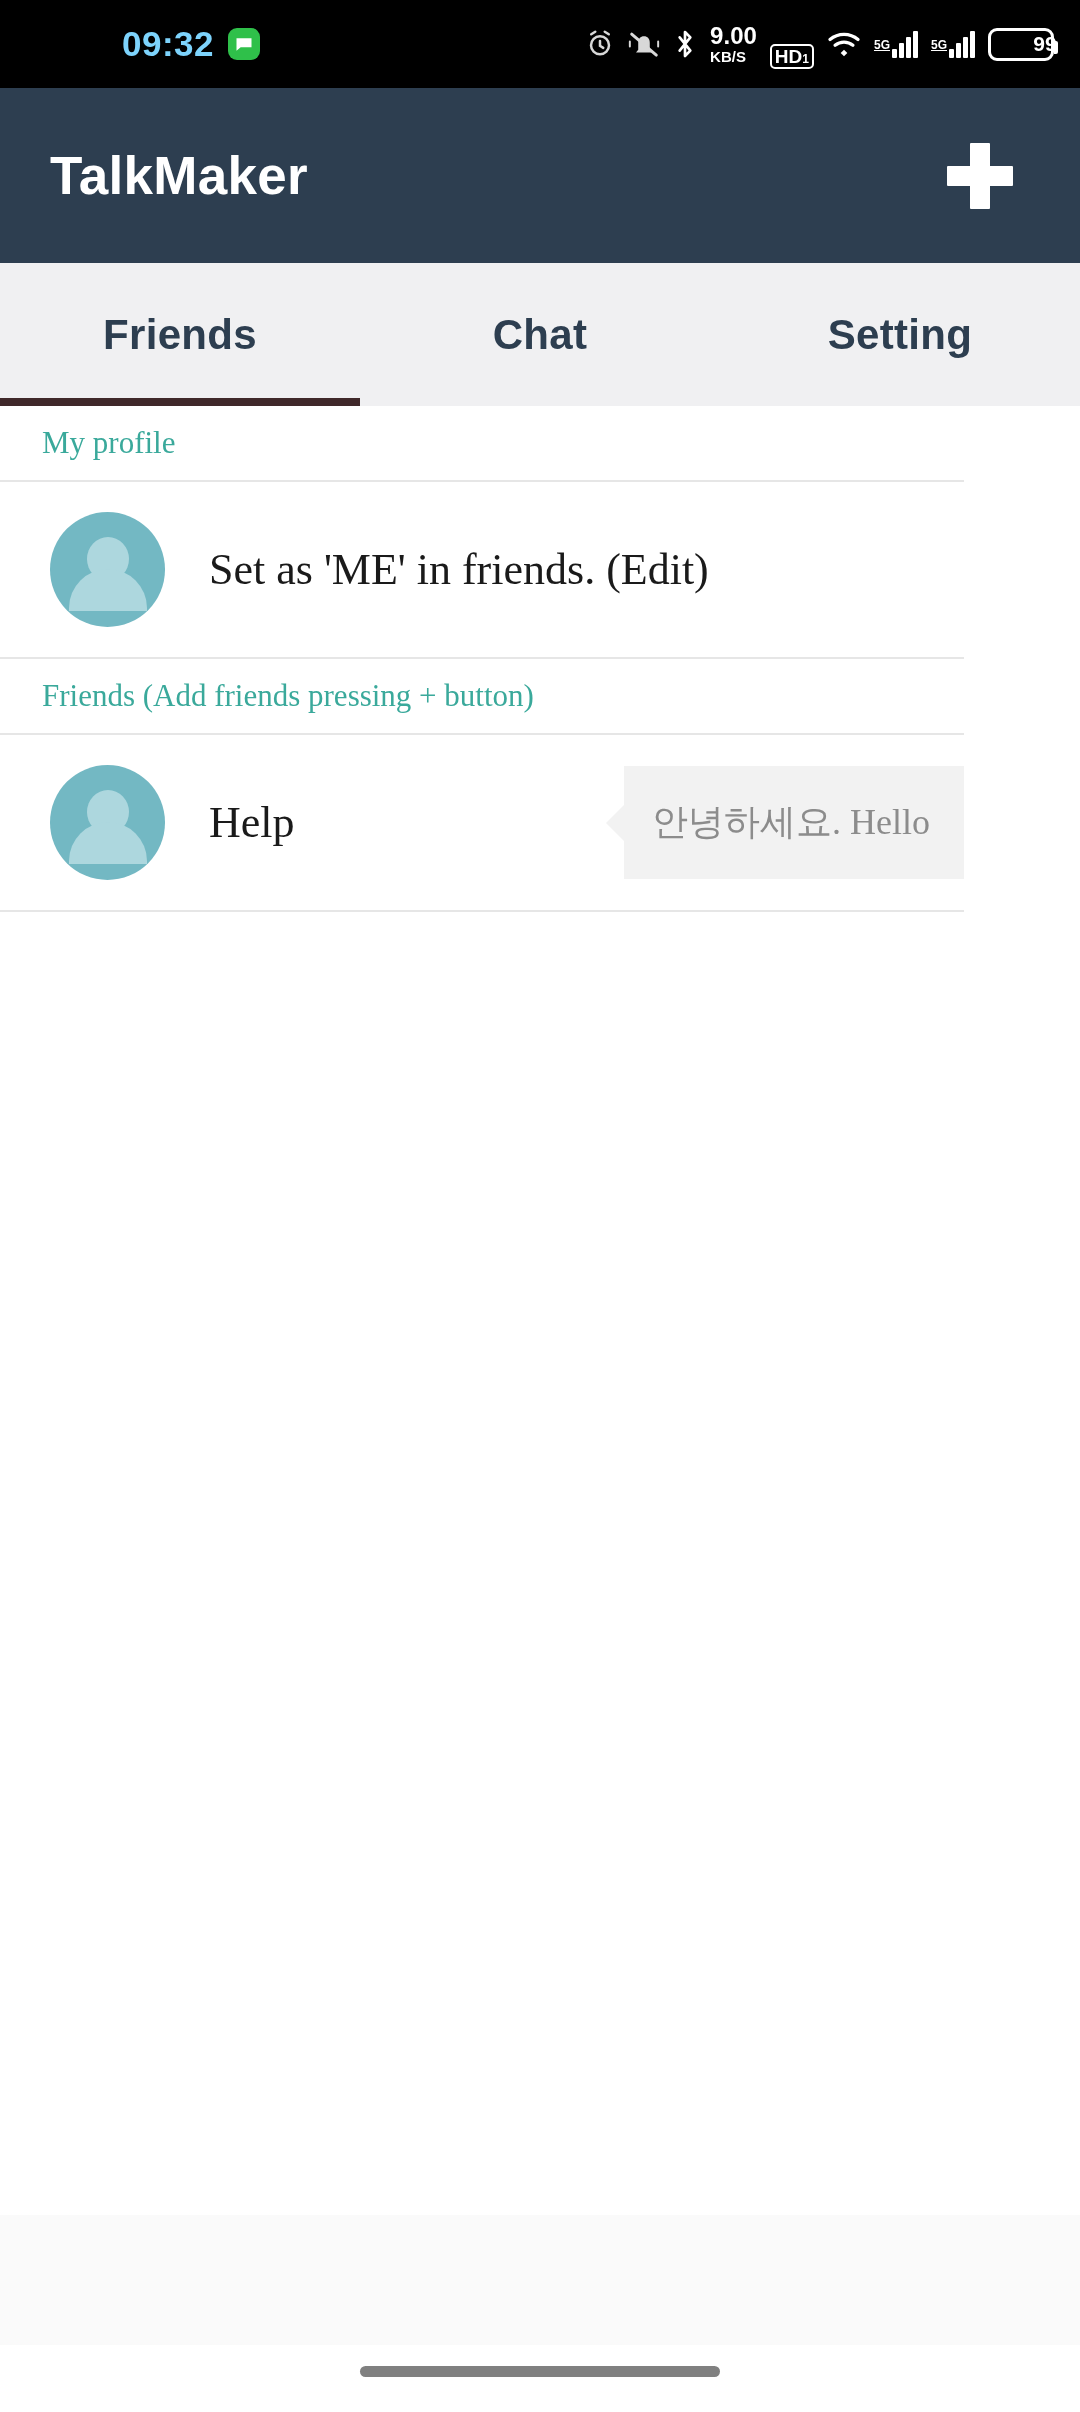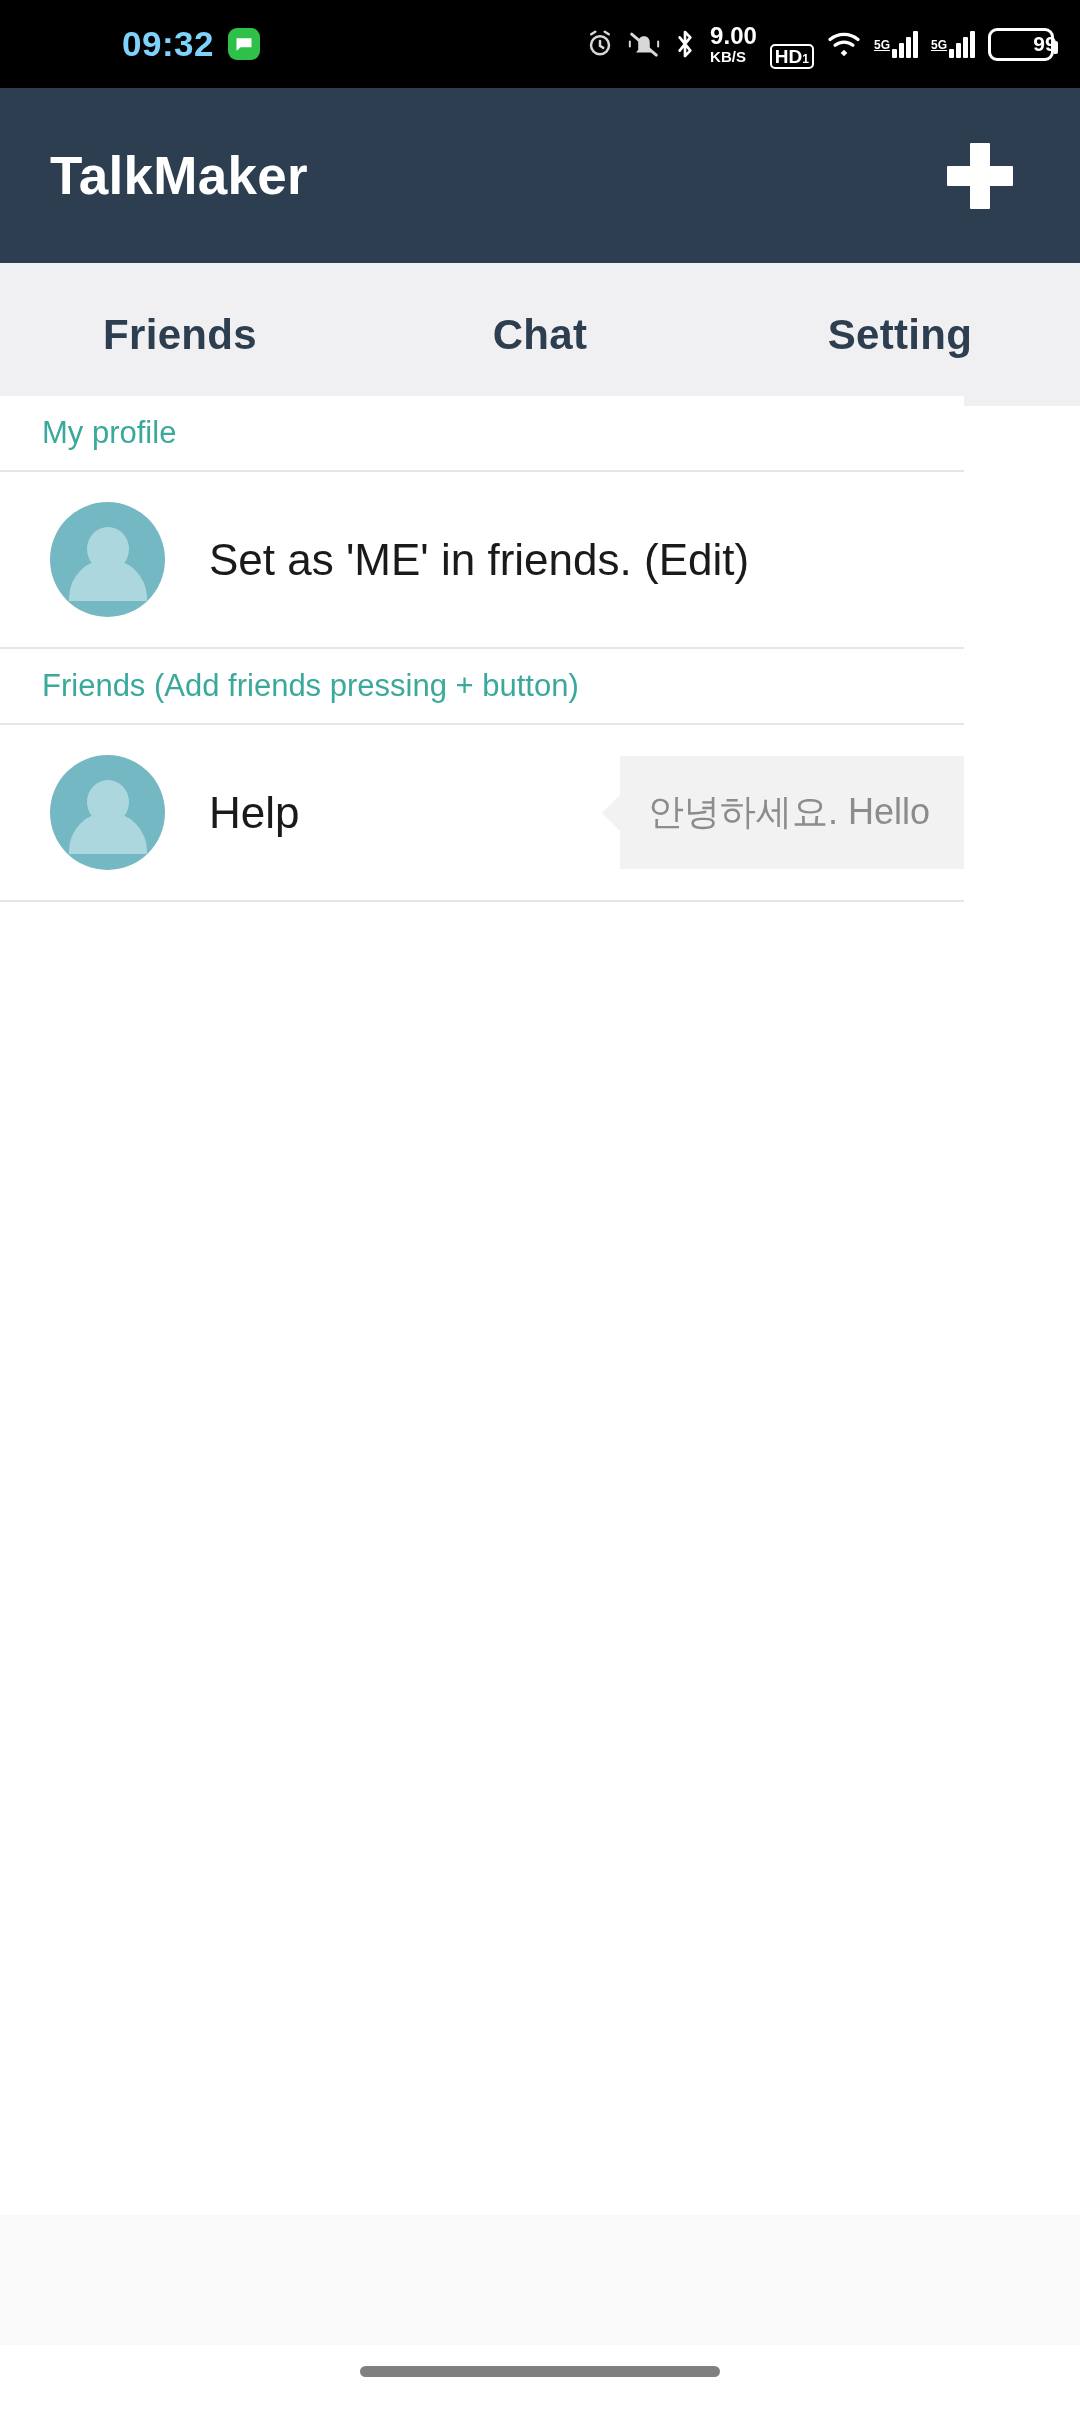--- a/index.html
+++ b/index.html
@@ -94,21 +94,21 @@
   .tab.active::after {
     content:""; position:absolute; bottom:0; left:0; right:0;
     height:8px; background:#40282A;
   }
   .tab-underline {
     position:absolute; top:398px; left:0; width:1080px; height:8px;
     background:#DEDEE0;
   }
 
   
-  .content { position:absolute; top:396px; left:0; width:964px; }
+  .content { position:absolute; top:406px; left:0; width:964px;font-family:Liberation Serif, serif; }
   .section-header {
     height:74px; display:flex; align-items:center;
     padding-left:42px; background:#ffffff;
   }
   .section-header span { font-size:31px; color:#3AA99B; }
   .divider { height:2px; background:#E6E6E6; width:100%; }
 
   .row {
     display:flex; align-items:center;
     height:175px; background:#ffffff; padding-left:50px;

